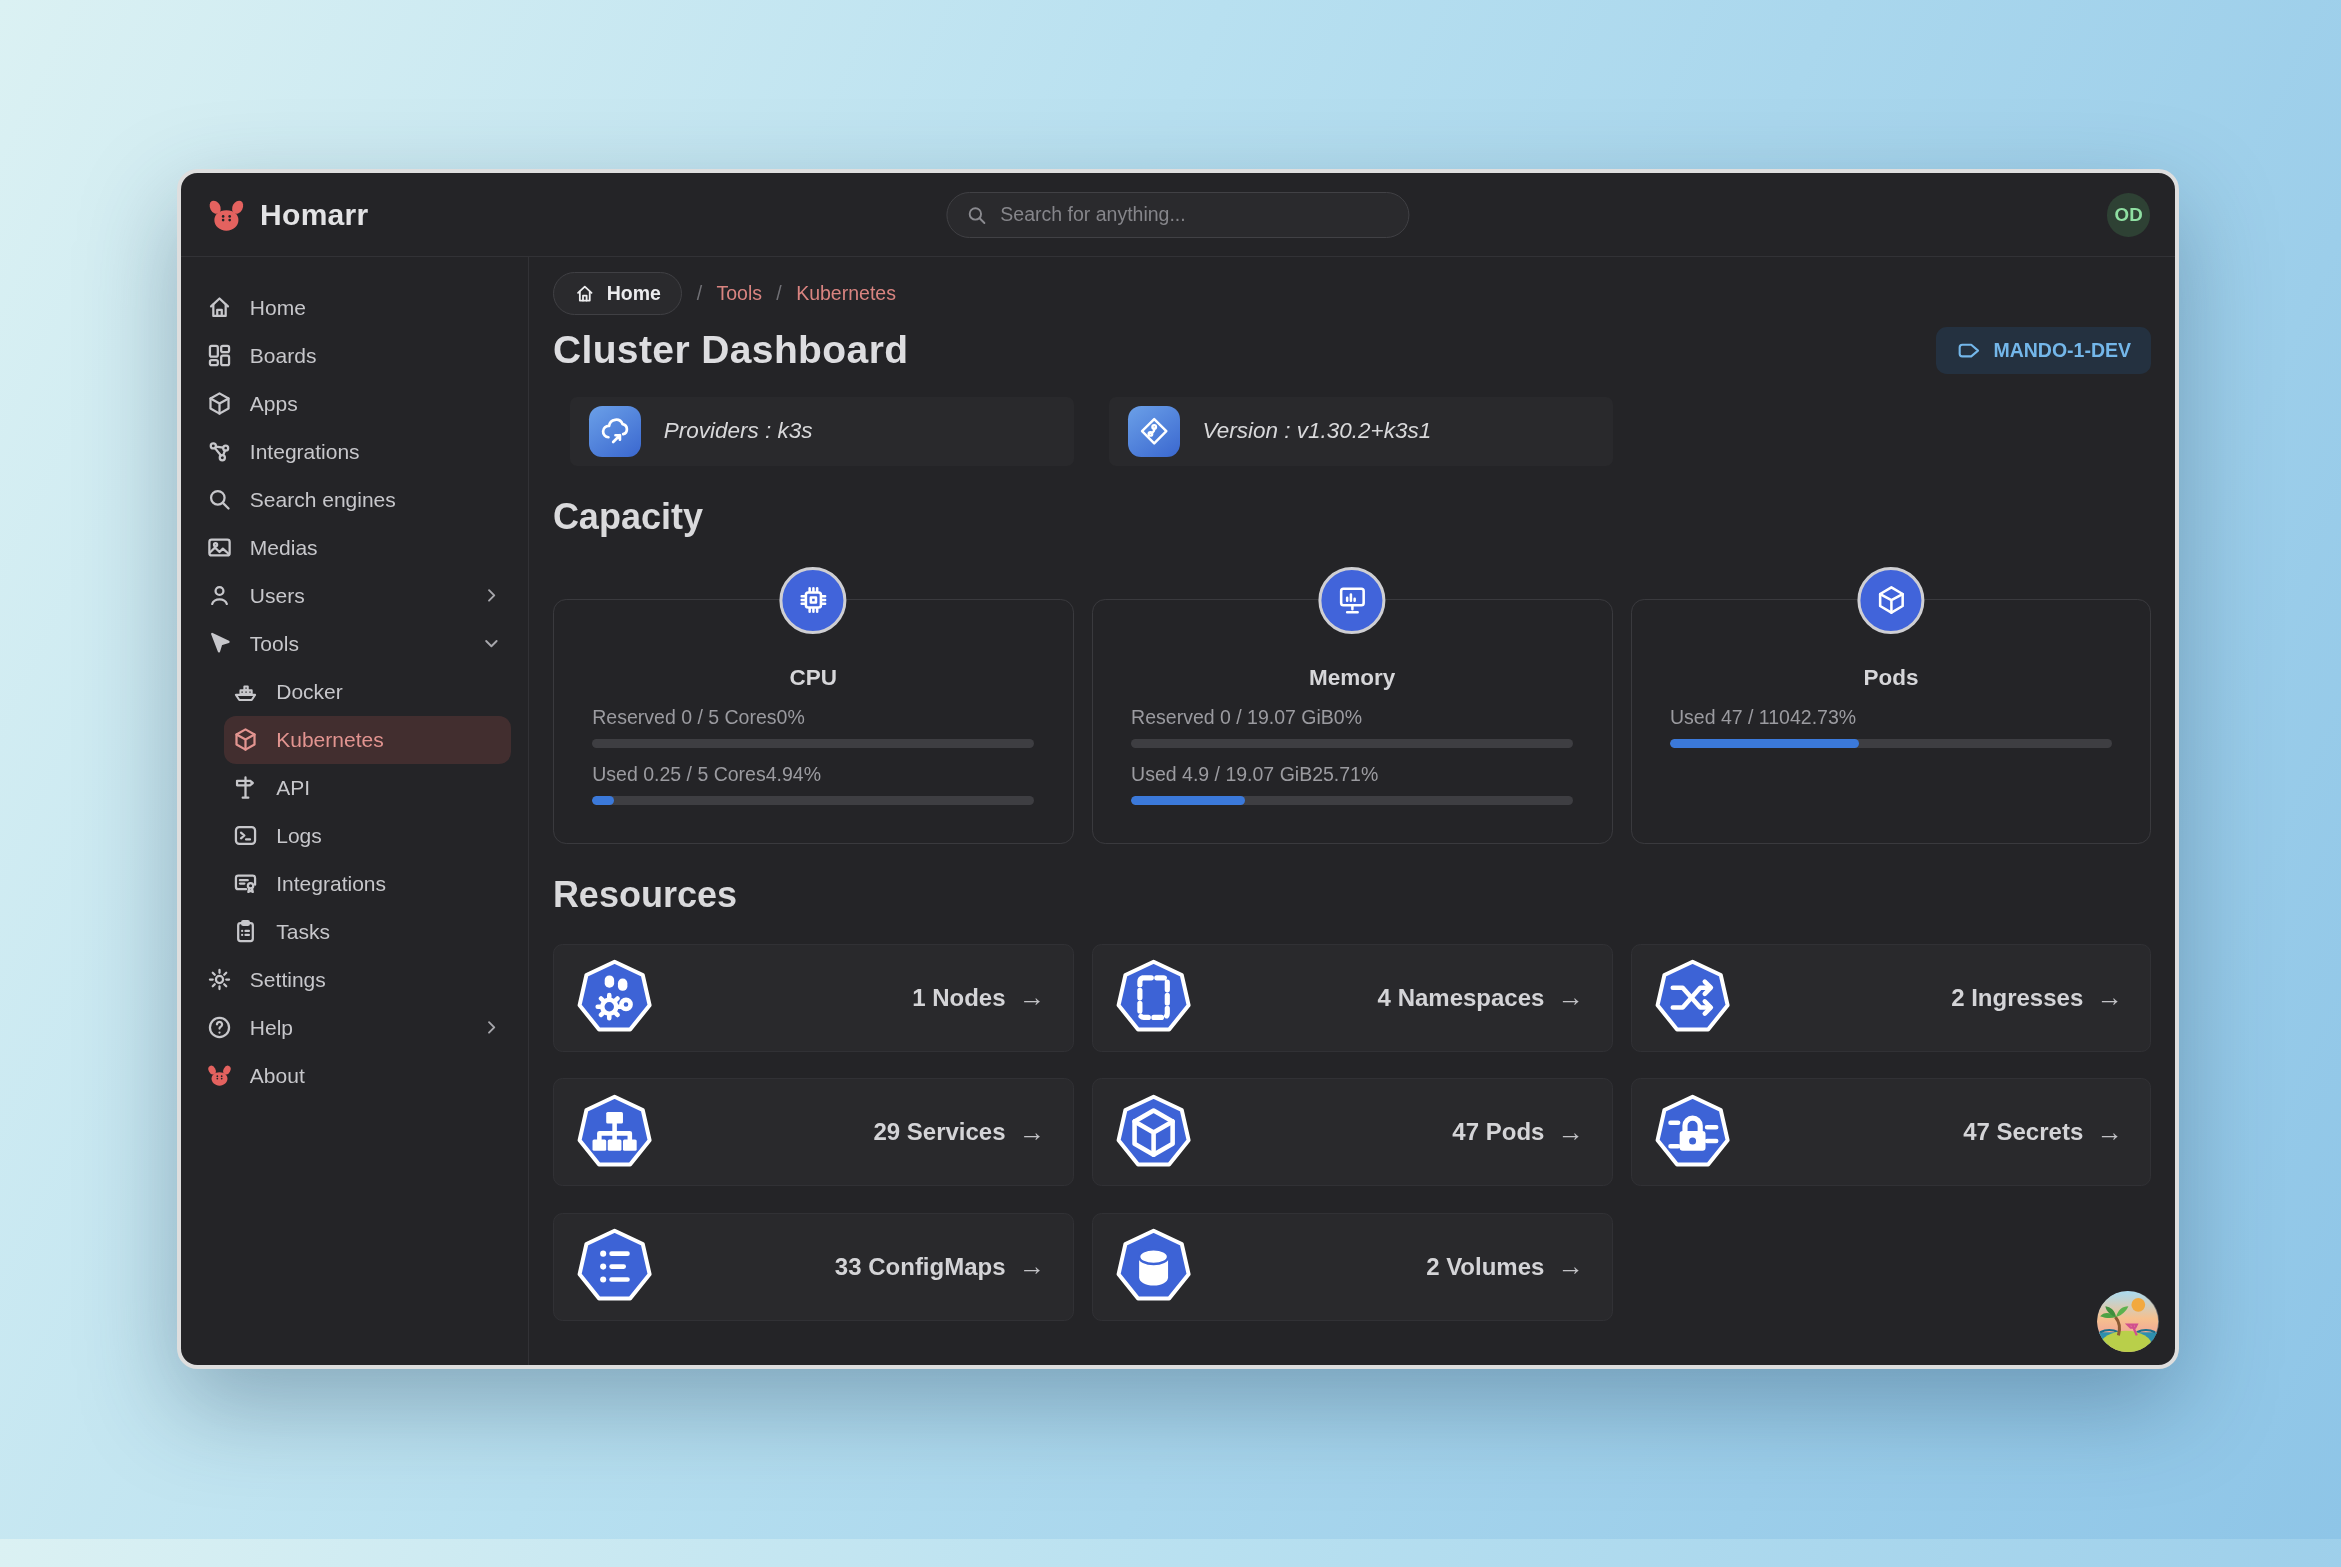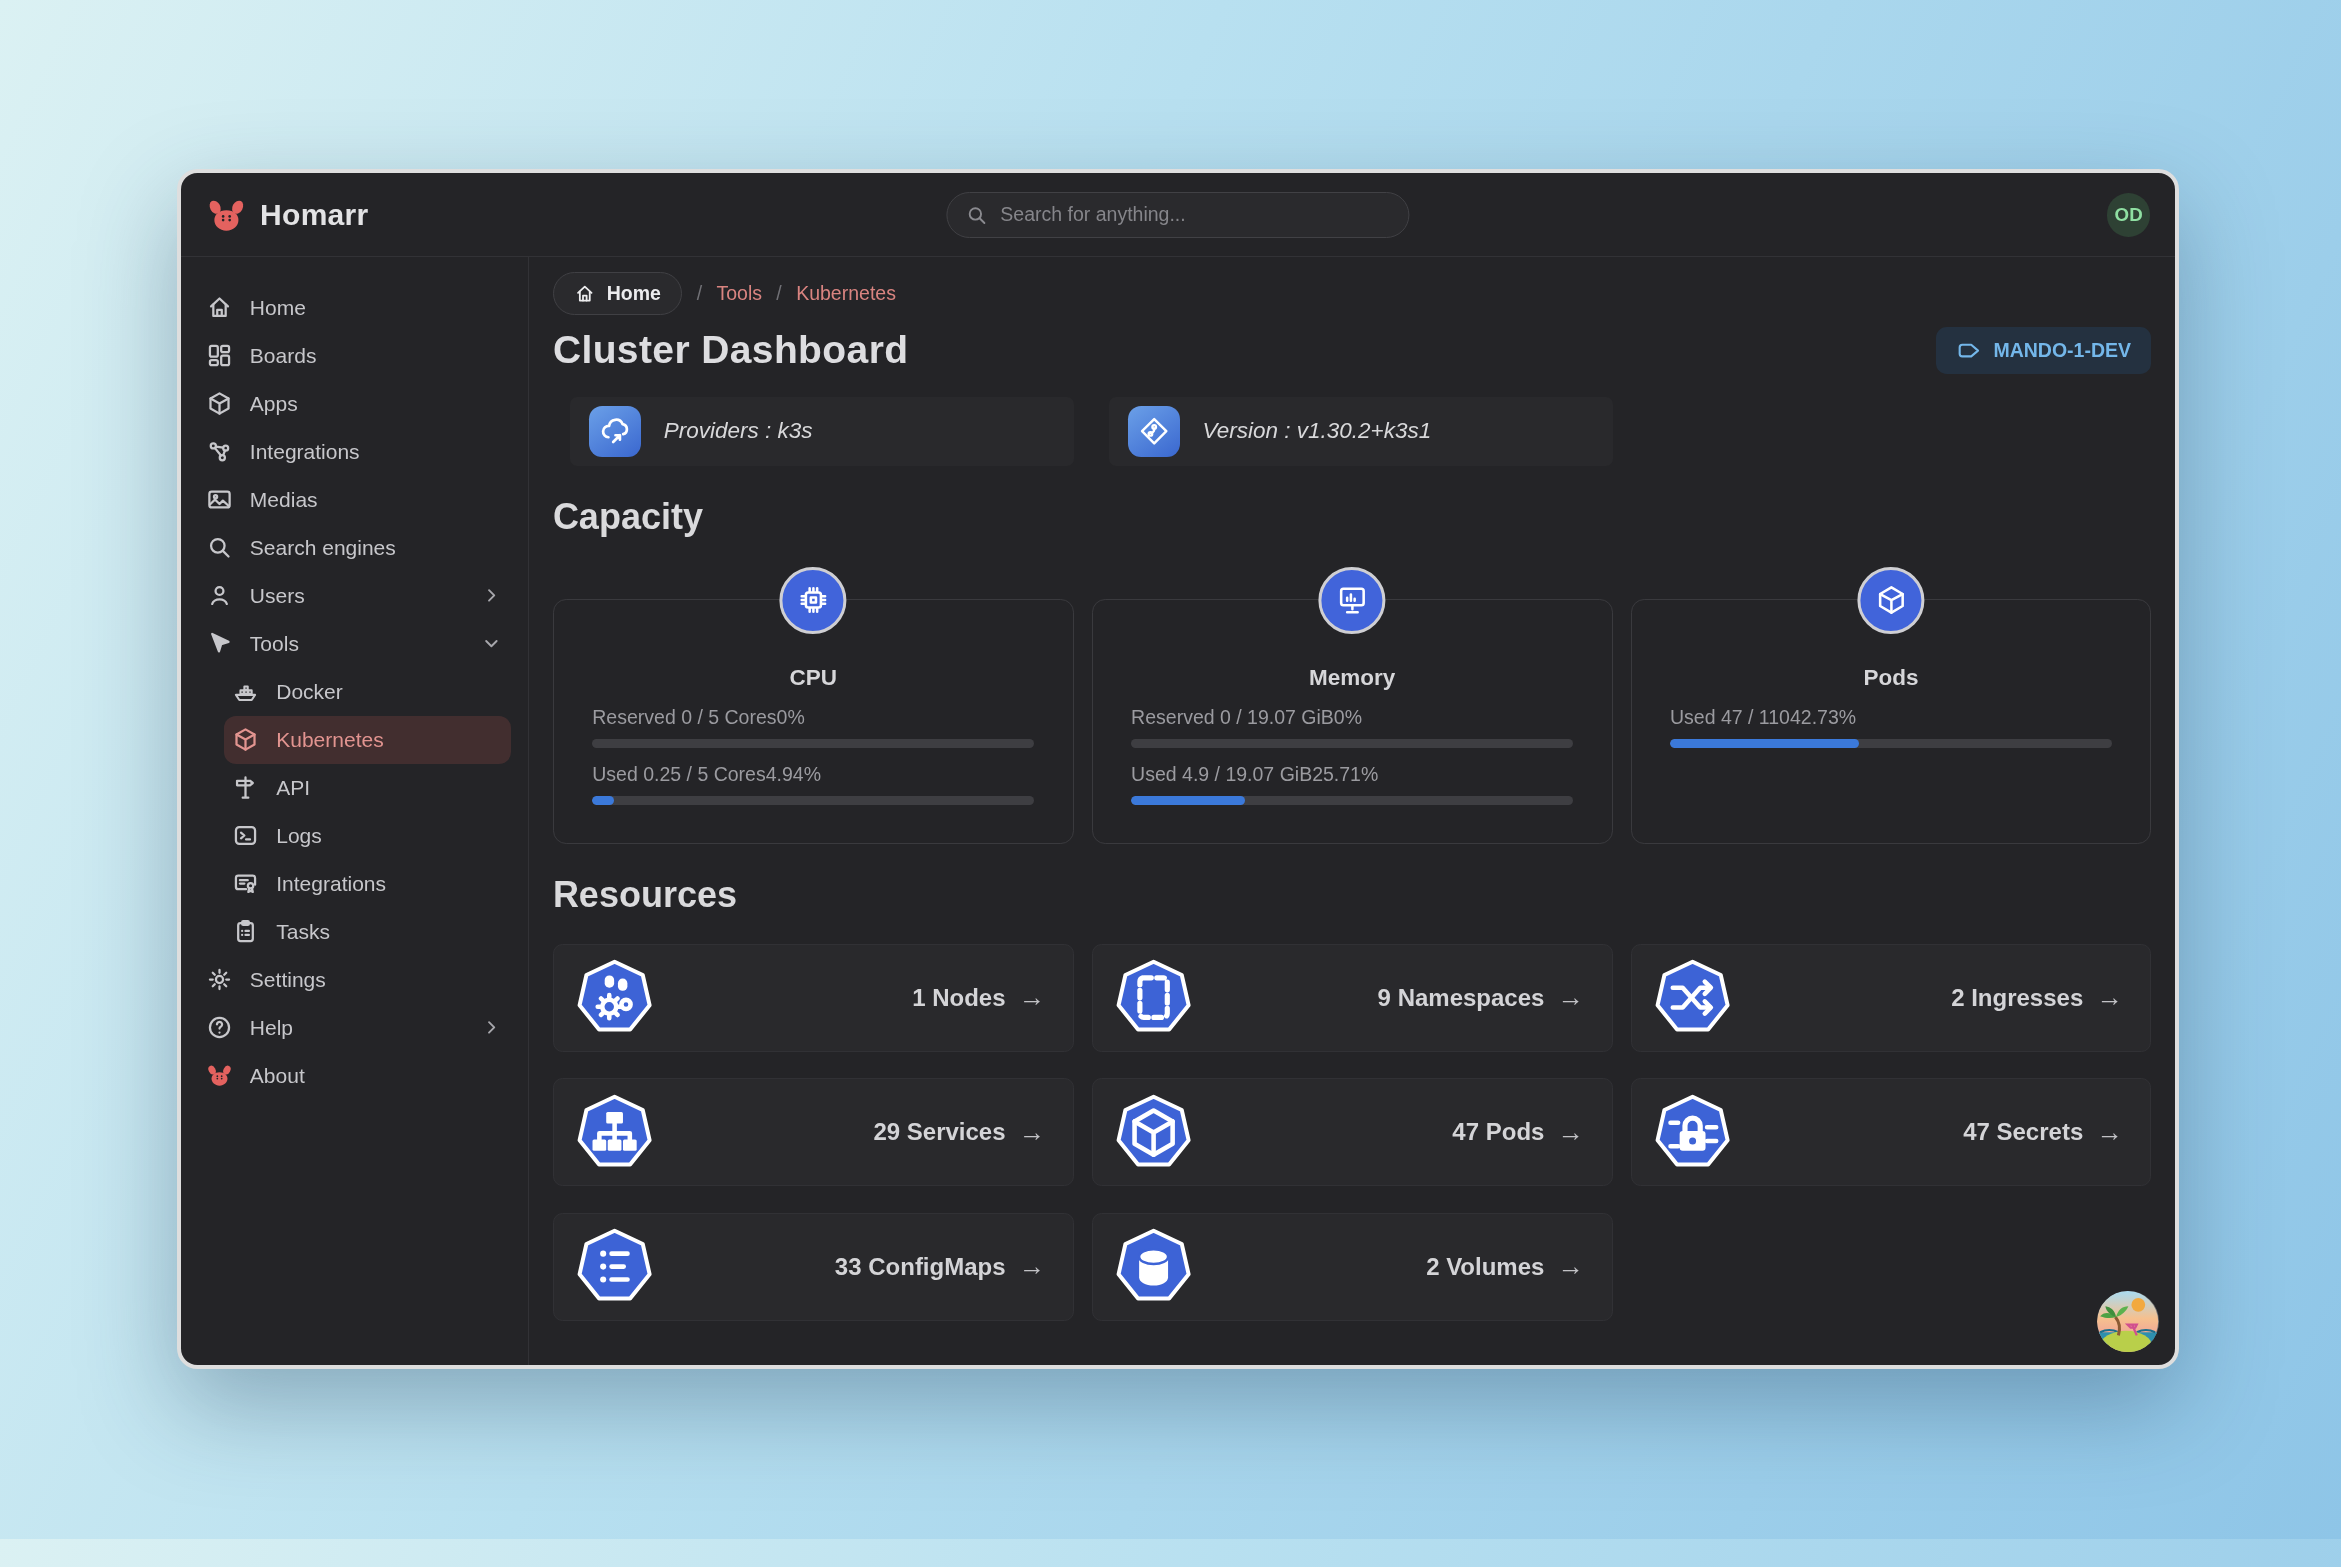--- a/index.html
+++ b/index.html
@@ -165,35 +165,35 @@
               <circle cx="17.5" cy="9" r="2.2"></circle>
               <circle cx="14.5" cy="17.5" r="2.3"></circle>
               <path d="M8.8 7.6l6.4 1M8 9l5.3 6.6M16.9 11.1l-1.6 4.2"></path>
             </svg>
           </span>
           <span class="s-label">Integrations</span>
         </div>
         <div class="side-item">
           <span class="s-icon">
             <svg viewBox="0 0 24 24" fill="none" stroke="currentColor" stroke-width="2" stroke-linecap="round" stroke-linejoin="round">
+              <circle cx="10.5" cy="10.5" r="6"></circle>
+              <path d="M15 15l5 5"></path>
+            </svg>
+          </span>
+          <span class="s-label">Search engines</span>
+        </div>
+        <div class="side-item">
+          <span class="s-icon">
+            <svg viewBox="0 0 24 24" fill="none" stroke="currentColor" stroke-width="2" stroke-linecap="round" stroke-linejoin="round">
               <rect x="3" y="5" width="18" height="14" rx="2"></rect>
               <circle cx="8.5" cy="9.5" r="1.4"></circle>
               <path d="M3.5 16.5L8 12l4 4 3-3 5.5 5"></path>
             </svg>
           </span>
           <span class="s-label">Medias</span>
-        </div>
-        <div class="side-item">
-          <span class="s-icon">
-            <svg viewBox="0 0 24 24" fill="none" stroke="currentColor" stroke-width="2" stroke-linecap="round" stroke-linejoin="round">
-              <circle cx="10.5" cy="10.5" r="6"></circle>
-              <path d="M15 15l5 5"></path>
-            </svg>
-          </span>
-          <span class="s-label">Search engines</span>
         </div>
         <div class="side-item">
           <span class="s-icon">
             <svg viewBox="0 0 24 24" fill="none" stroke="currentColor" stroke-width="2" stroke-linecap="round" stroke-linejoin="round">
               <circle cx="12" cy="8" r="3.5"></circle>
               <path d="M5.5 19.5a6.6 5 0 0 1 13 0"></path>
             </svg>
           </span>
           <span class="s-label">Users</span>
           <span class="s-chev">
@@ -471,21 +471,21 @@
           </div>
           <div class="res-card">
             <span class="hep">
               <svg viewBox="0 0 52 52">
                 <polygon points="26,2.5 44.5,11.2 49,31 36.2,47 15.8,47 3,31 7.5,11.2" fill="#3d63d6" stroke="#fff" stroke-width="2.6" stroke-linejoin="round"></polygon>
                 <g fill="none" stroke="#fff" stroke-width="3" stroke-linecap="round" stroke-linejoin="round">
                   <rect x="17" y="13" width="18" height="26" rx="2.5" stroke-dasharray="5 3.6" stroke-width="3.4"></rect>
                 </g>
               </svg>
             </span>
-            <span class="res-label">9 Namespaces</span>
+            <span class="res-label">4 Namespaces</span>
             <span class="res-arrow">→</span>
           </div>
           <div class="res-card">
             <span class="hep">
               <svg viewBox="0 0 52 52">
                 <polygon points="26,2.5 44.5,11.2 49,31 36.2,47 15.8,47 3,31 7.5,11.2" fill="#3d63d6" stroke="#fff" stroke-width="2.6" stroke-linejoin="round"></polygon>
                 <g fill="none" stroke="#fff" stroke-width="3" stroke-linecap="round" stroke-linejoin="round">
                   <path d="M13 19.5h6.5L31 32.5h6.5"></path>
                   <path d="M13 32.5h6.5L31 19.5h6.5"></path>
                   <path d="M34 15.5l4 4-4 4M34 28.5l4 4-4 4"></path>

